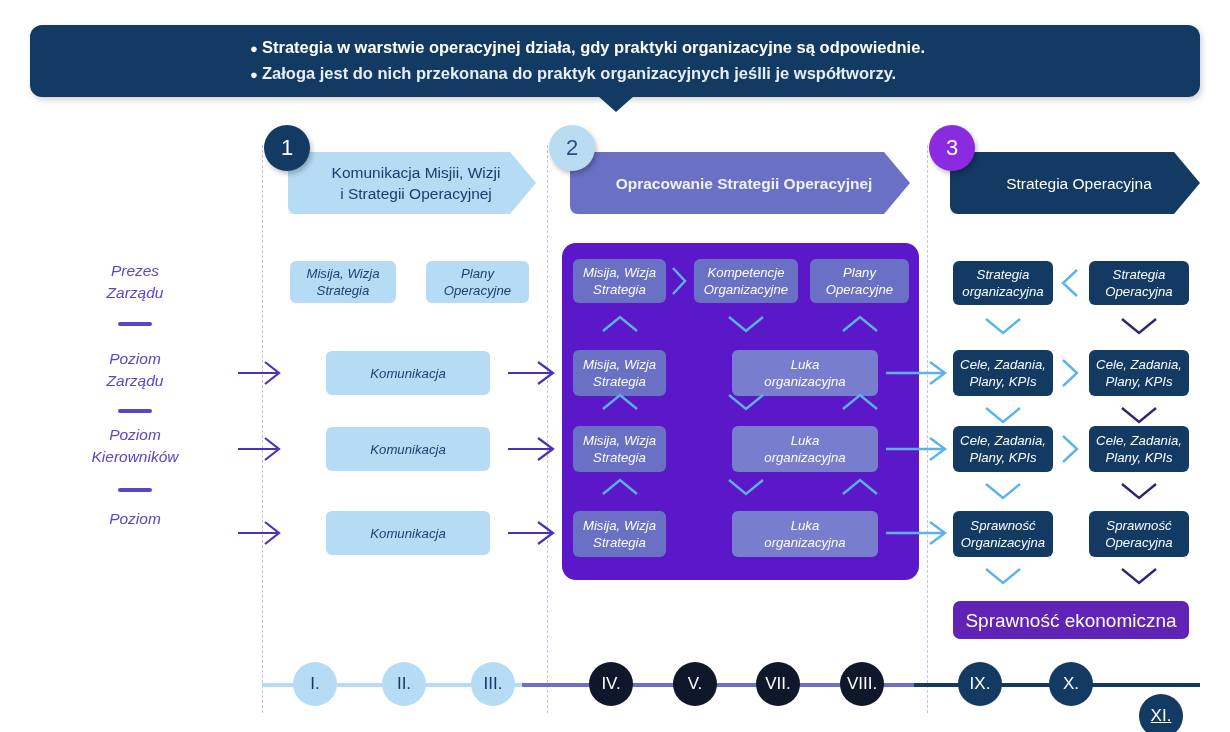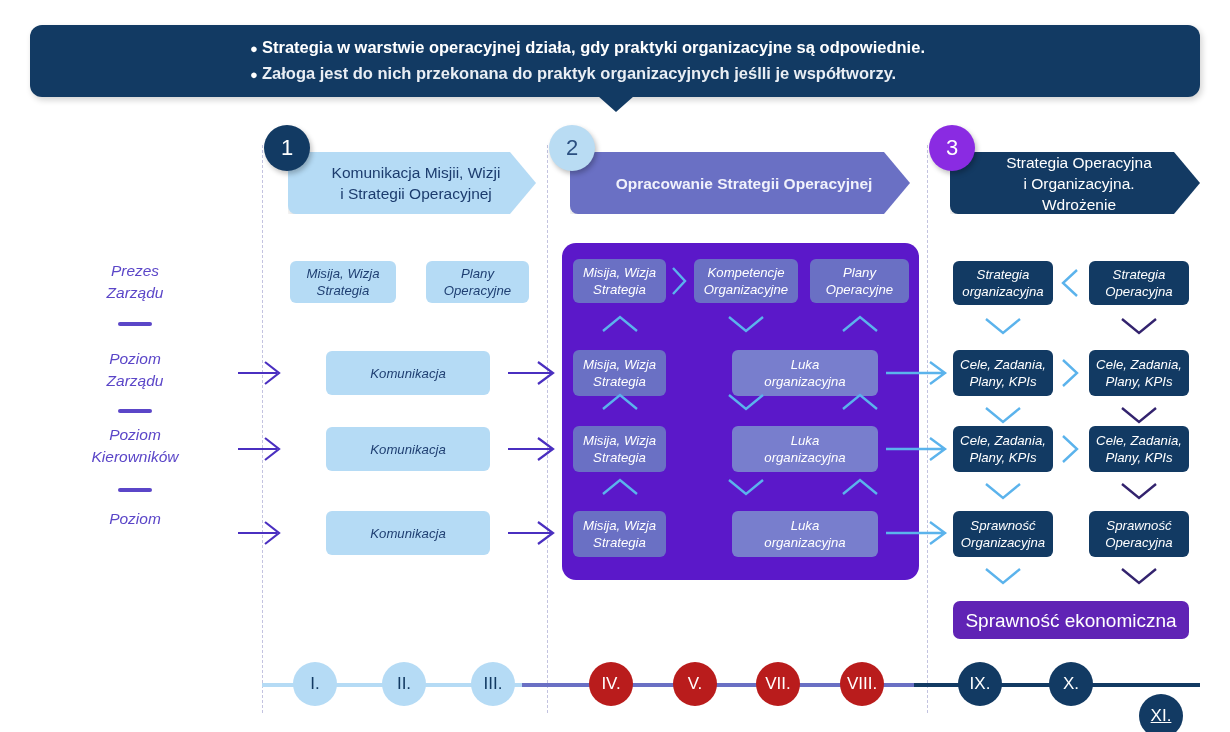--- a/index.html
+++ b/index.html
@@ -153,21 +153,21 @@
   #overlay { left:0; top:0; width:1230px; height:732px; pointer-events:none; }
 
   
   .tl-circle {
     border-radius: 50%;
     display: flex; align-items: center; justify-content: center;
     font-size: 17px;
     z-index: 4;
   }
   .tl-circle.c-light { background: #b5dbf5; color: #123a63; }
-  .tl-circle.c-peri  { background: #b91c1c; color: #ffffff; }
+  .tl-circle.c-peri  { background: #0f172a; color: #ffffff; }
   .tl-circle.c-navy  { background: #123a63; color: #ffffff; }
   .tl-line { height: 4px; z-index: 2; }
   .tl-line.l-light { background: #b5dbf5; }
   .tl-line.l-peri  { background: #6a70c4; }
   .tl-line.l-navy  { background: #123a63; }
 </style>
 </head>
 <body>
 
 <div id="stage">
@@ -197,21 +197,20 @@
   <div class="abs banner b2" style="left:570px; top:152px; width:340px;font-weight:bold;">
     <span>
       <span class="btxt">Opracowanie Strategii Operacyjnej</span>
     </span>
   </div>
   <div class="abs phase-num n2" style="left:549px; top:125px;">2</div>
 
   <div class="abs banner b3" style="left:950px; top:152px; width:250px;">
     <span>
       <span class="btxt">Strategia Operacyjna</span>
-      <span class="btxt">i Organizacyjna. Wdrożenie</span>
     </span>
   </div>
   <div class="abs phase-num n3" style="left:929px; top:125px;">3</div>
 
   <div class="abs rowlabel" style="left:30px; top:260px;">
     <div>Prezes</div>
     <div>Zarządu</div>
   </div>
   <div class="abs rowdiv" style="left:118px; top:322px;"></div>
 

